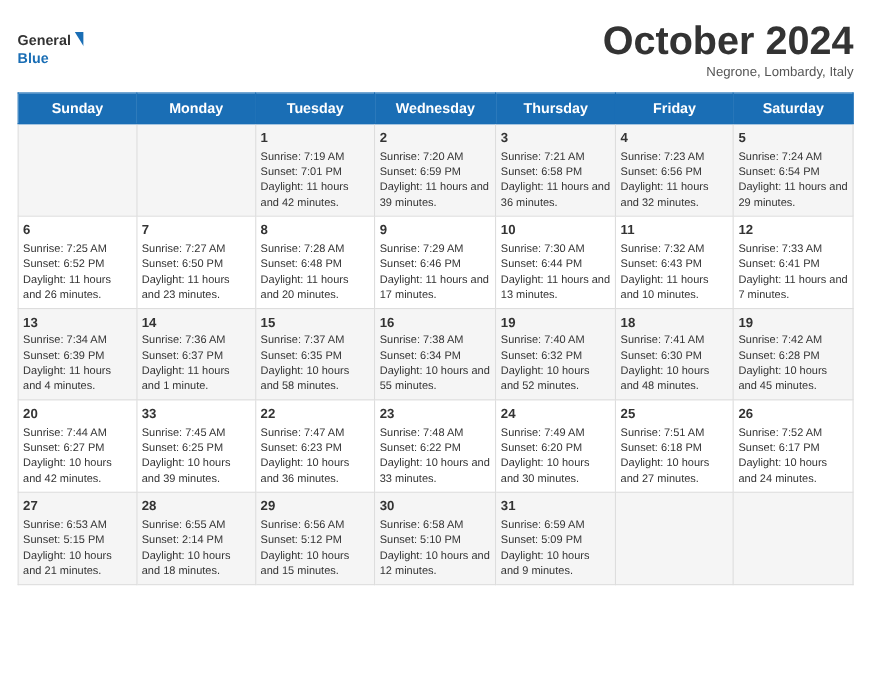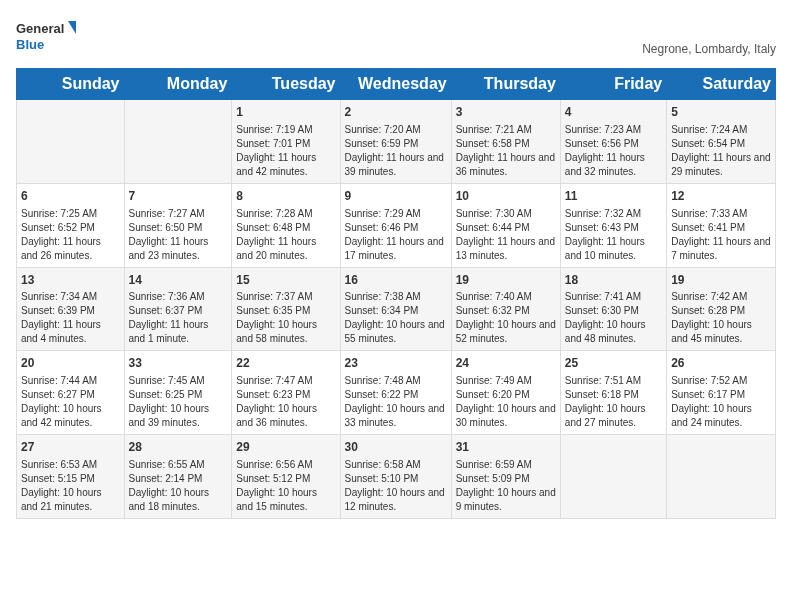--- a/index.html
+++ b/index.html
@@ -6,21 +6,21 @@
     body {
       font-family: Arial, sans-serif;
       background: #fff;
       width: 792px;
       min-height: 612px;
       padding: 16px;
     }
     .header-area {
       display: flex;
       justify-content: space-between;
-      align-items: flex-end;
+      align-items: center;
       margin-bottom: 12px;
     }
     .logo {
       display: flex;
       align-items: center;
       gap: 4px;
     }
     .title-area {
       text-align: right;
     }
@@ -37,22 +37,22 @@
       width: 100%;
       border-collapse: collapse;
       font-size: 11px;
     }
     thead tr {
       background-color: #1a6eb5;
       color: #fff;
     }
     thead th {
       padding: 6px 4px;
-      text-align: right;
-      font-size: 16px;
+      text-align: center;
+      font-size: 13px;
       font-weight: bold;
       border: 1px solid #1a6eb5;
     }
     tbody tr {
       vertical-align: top;
     }
     tbody tr:nth-child(odd) {
       background-color: #f5f5f5;
     }
     tbody tr:nth-child(even) {
@@ -82,20 +82,21 @@
 
 <div class="header-area">
   <div class="logo">
   <svg width="60" height="40" viewBox="0 0 60 40" xmlns="http://www.w3.org/2000/svg">
     <text x="0" y="17" font-size="13" font-weight="bold" font-family="Arial" fill="#333">General</text>
     <text x="0" y="33" font-size="13" font-weight="bold" font-family="Arial" fill="#1a6eb5">Blue</text>
     <polygon points="52,5 60,5 60,18" fill="#1a6eb5"></polygon>
   </svg>
 </div>
   <div class="title-area">
+    <div class="main-title">October 2024</div>
     <div class="subtitle">Negrone, Lombardy, Italy</div>
   </div>
 </div>
 
 <table>
   <thead>
     <tr>
       <th>Sunday</th>
       <th>Monday</th>
       <th>Tuesday</th>

